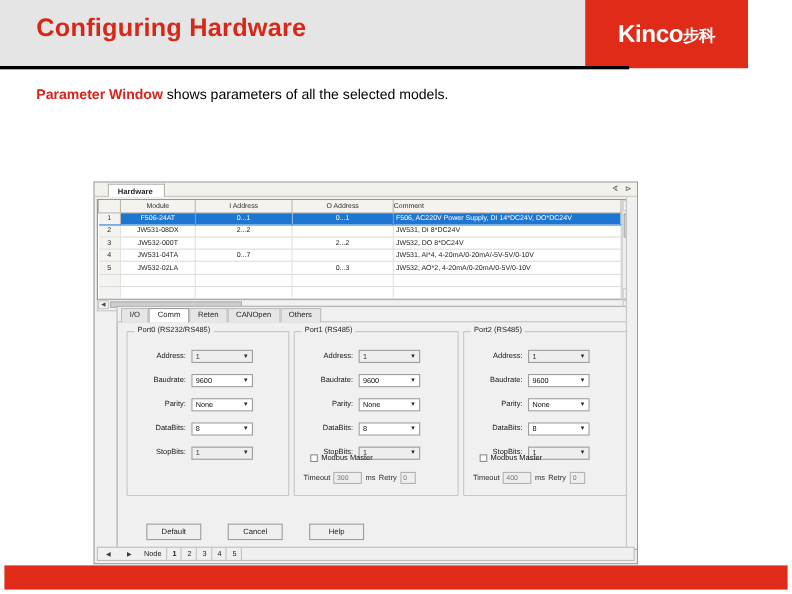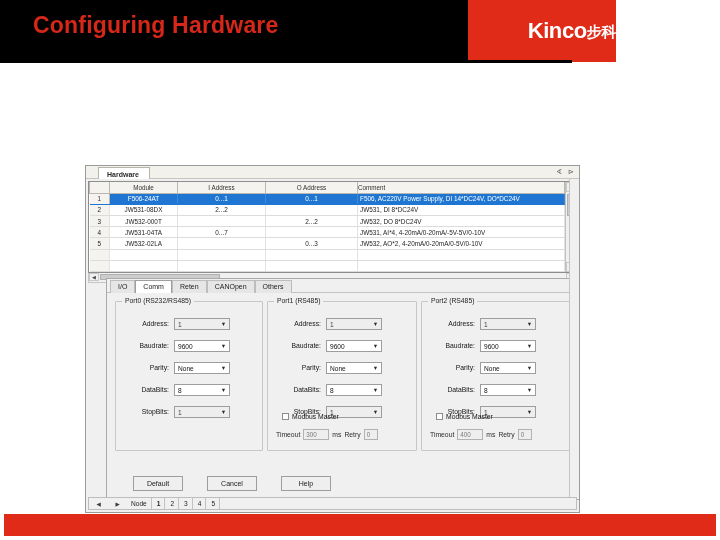--- a/index.html
+++ b/index.html
@@ -8,42 +8,42 @@
     width: 720px; height: 540px;
     background: #ffffff;
     font-family: "Liberation Sans", sans-serif;
     overflow: hidden;
   }
 
   
   .slide-header {
     position: relative;
     height: 62px;
-    width: 616px;
-    background: #000000;
+    width: 680px;
+    background: #e5e5e5;
   }
   .slide-title {
     position: absolute;
     left: 33px;
     top: 12px;
     font-size: 23px;
     font-weight: bold;
     color: #d62718;
     letter-spacing: 0.2px;
     white-space: nowrap;
   }
   .brand-block {
     position: absolute;
     right: 0; top: 0;
     width: 148px;
     height: 62px;
     background: #df2b18;
     display: flex;
     align-items: center;
-    justify-content: flex-end;
+    justify-content: center;
   }
   .brand-text {
     color: #ffffff;
     font-size: 22px;
     font-weight: bold;
     letter-spacing: -0.4px;
     white-space: nowrap;
   }
   .brand-cn {
     font-size: 15px;
@@ -412,20 +412,21 @@
 
 <div class="slide-header">
   <div class="slide-title">Configuring Hardware</div>
   <div class="brand-block">
     <span class="brand-text"><span>Kinco</span><span class="brand-cn">步科</span></span>
   </div>
   <div class="header-rule"></div>
 </div>
 
 <div class="body-text">
+  <p><span class="hl">Parameter Window</span><span> shows parameters of all the selected models.</span></p>
 </div>
 
 <div class="app-shot">
 
   <div class="hw-tabstrip">
     <div class="hw-tab">Hardware</div>
     <div class="hw-tabstrip-right">∢ ⊳</div>
   </div>
 
   <div class="cfg-table-wrap">

